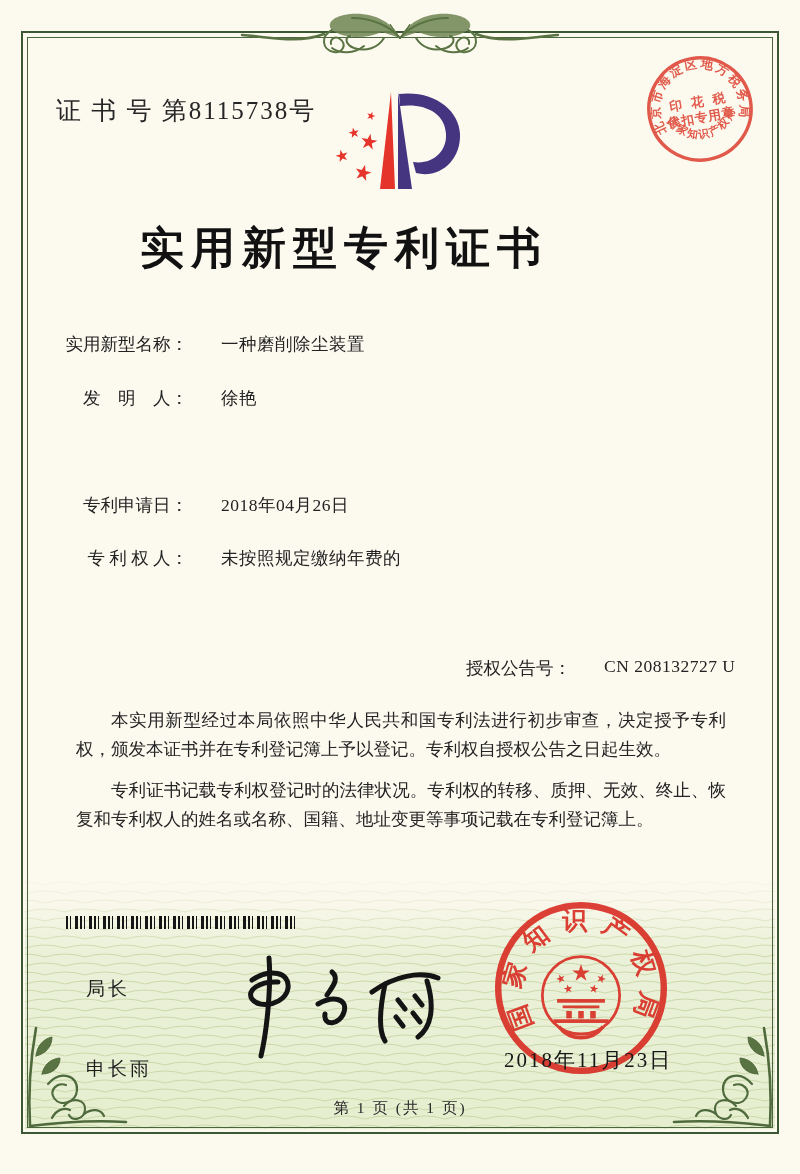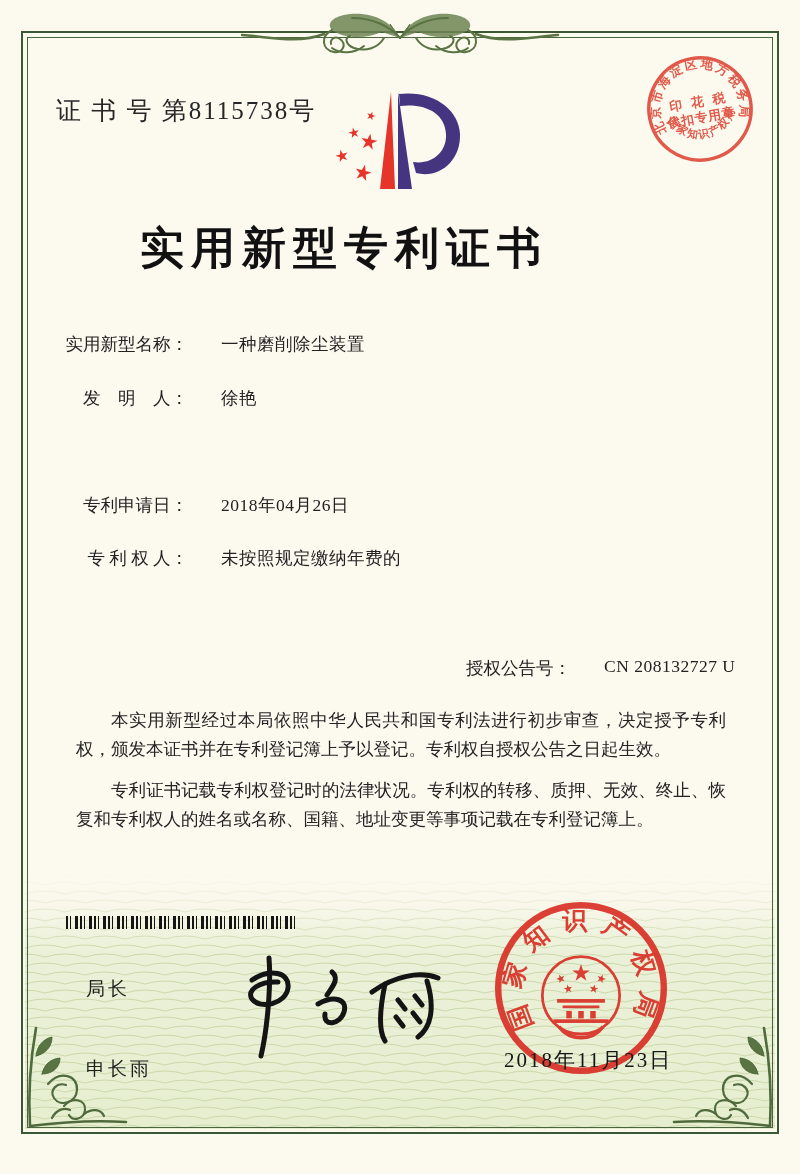--- a/index.html
+++ b/index.html
@@ -246,14 +246,15 @@
         <rect x="84" y="125" width="6" height="8"></rect>
         <rect x="97" y="125" width="6" height="8"></rect>
         <rect x="110" y="125" width="6" height="8"></rect>
         <rect x="70" y="134" width="60" height="4"></rect>
         <path d="M76,142 A30,30 0 0 0 124,142" fill="none" stroke="#d93026" stroke-width="4"></path>
       </g>
     </g>
   </svg>
   <div class="seal-date">2018年11月23日</div>
 
+  <div class="footer">第 1 页 (共 1 页)</div>
 
 </div>
 
 </body></html>

